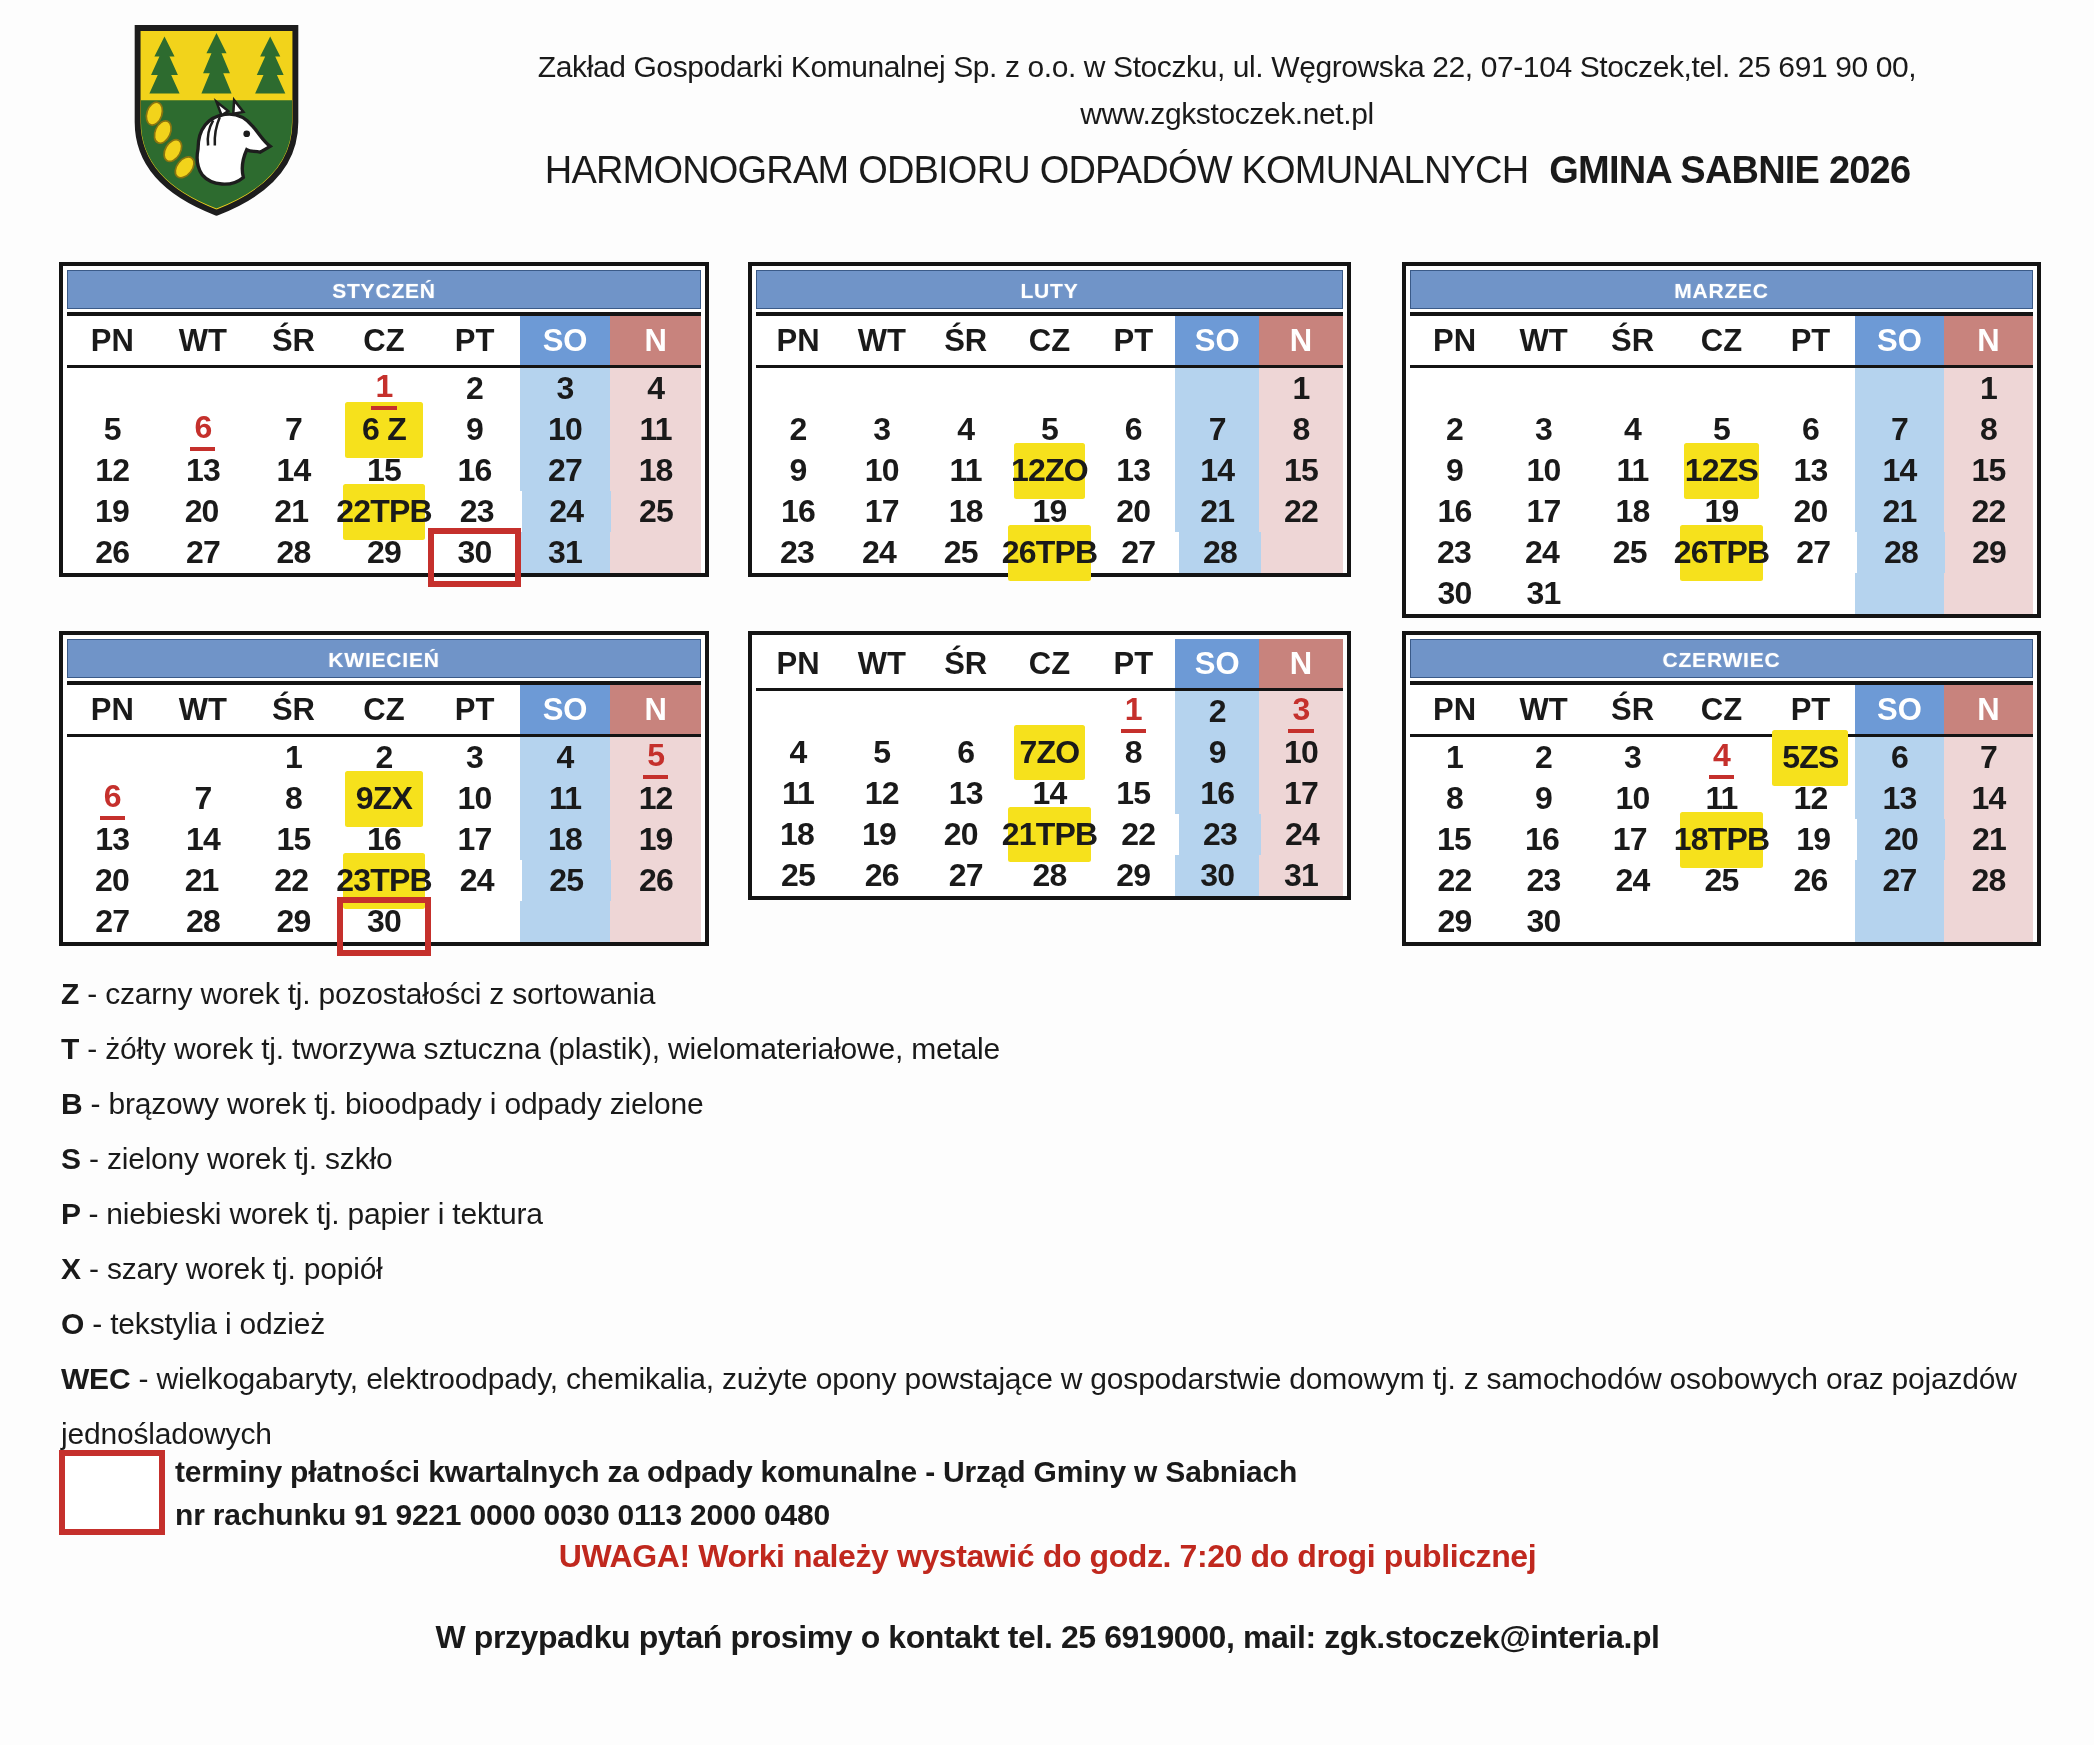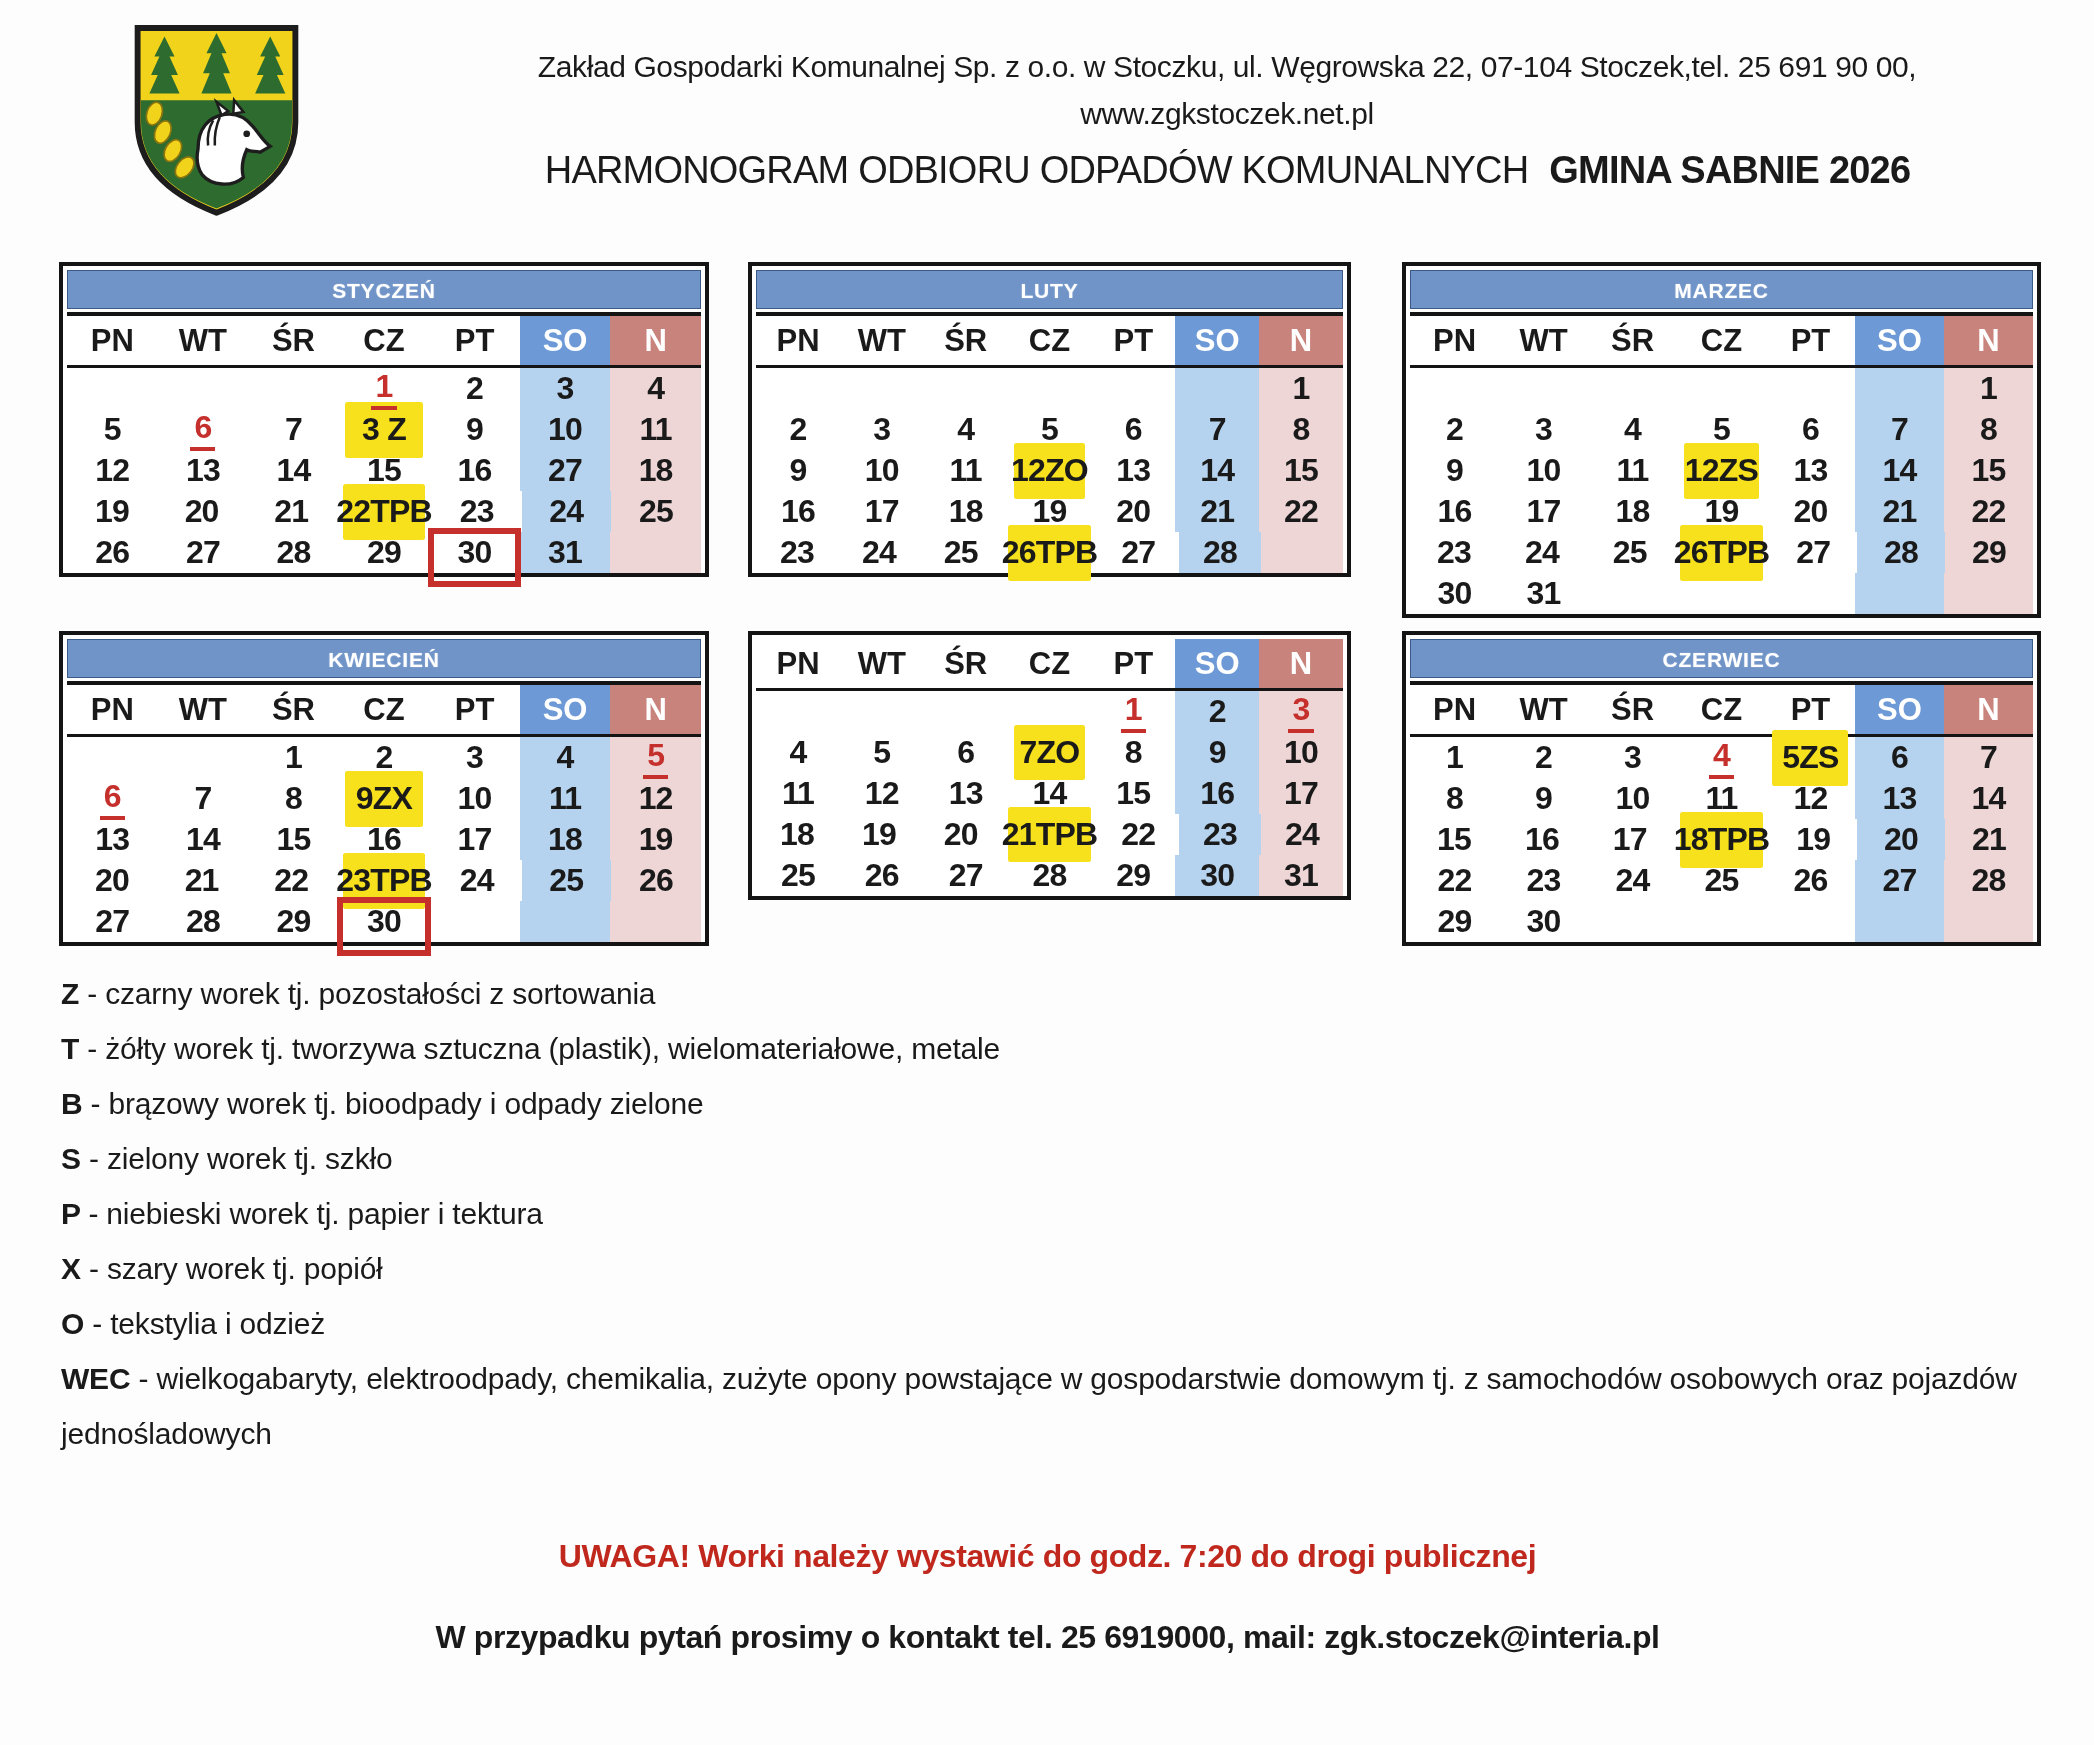--- a/index.html
+++ b/index.html
@@ -143,21 +143,21 @@
             <div class="cell wd-col">
               <span>5</span>
             </div>
             <div class="cell wd-col red">
               <span>6</span>
             </div>
             <div class="cell wd-col">
               <span>7</span>
             </div>
             <div class="cell wd-col hl">
-              <span>3 Z</span>
+              <span>6 Z</span>
             </div>
             <div class="cell wd-col">
               <span>9</span>
             </div>
             <div class="cell so-col">
               <span>10</span>
             </div>
             <div class="cell n-col">
               <span>11</span>
             </div>
@@ -914,18 +914,25 @@
       <div class="item"><span class="code">Z </span><span class="desc">- czarny worek tj. pozostałości z sortowania</span></div>
       <div class="item"><span class="code">T </span><span class="desc">- żółty worek tj. tworzywa sztuczna (plastik), wielomateriałowe, metale</span></div>
       <div class="item"><span class="code">B </span><span class="desc">- brązowy worek tj. bioodpady i odpady zielone</span></div>
       <div class="item"><span class="code">S </span><span class="desc">- zielony worek tj. szkło</span></div>
       <div class="item"><span class="code">P </span><span class="desc">- niebieski worek tj. papier i tektura</span></div>
       <div class="item"><span class="code">X </span><span class="desc">- szary worek tj. popiół</span></div>
       <div class="item"><span class="code">O </span><span class="desc">- tekstylia i odzież</span></div>
       <div class="item"><span class="code">WEC </span><span class="desc">- wielkogabaryty, elektroodpady, chemikalia, zużyte opony powstające w gospodarstwie domowym tj. z samochodów osobowych oraz pojazdów jednośladowych</span></div>
     </div>
 
+  <div class="payment">
+    <div class="pay-box"></div>
+    <div class="pay-lines">
+      <div>terminy płatności kwartalnych za odpady komunalne - Urząd Gminy w Sabniach</div>
+      <div>nr rachunku 91 9221 0000 0030 0113 2000 0480</div>
+    </div>
+  </div>
 
   <div class="warning">UWAGA! Worki należy wystawić do godz. 7:20 do drogi publicznej</div>
   <div class="contact">W przypadku pytań prosimy o kontakt tel. 25 6919000, mail: zgk.stoczek@interia.pl</div>
 
 </div>
 
 
 </body></html>

